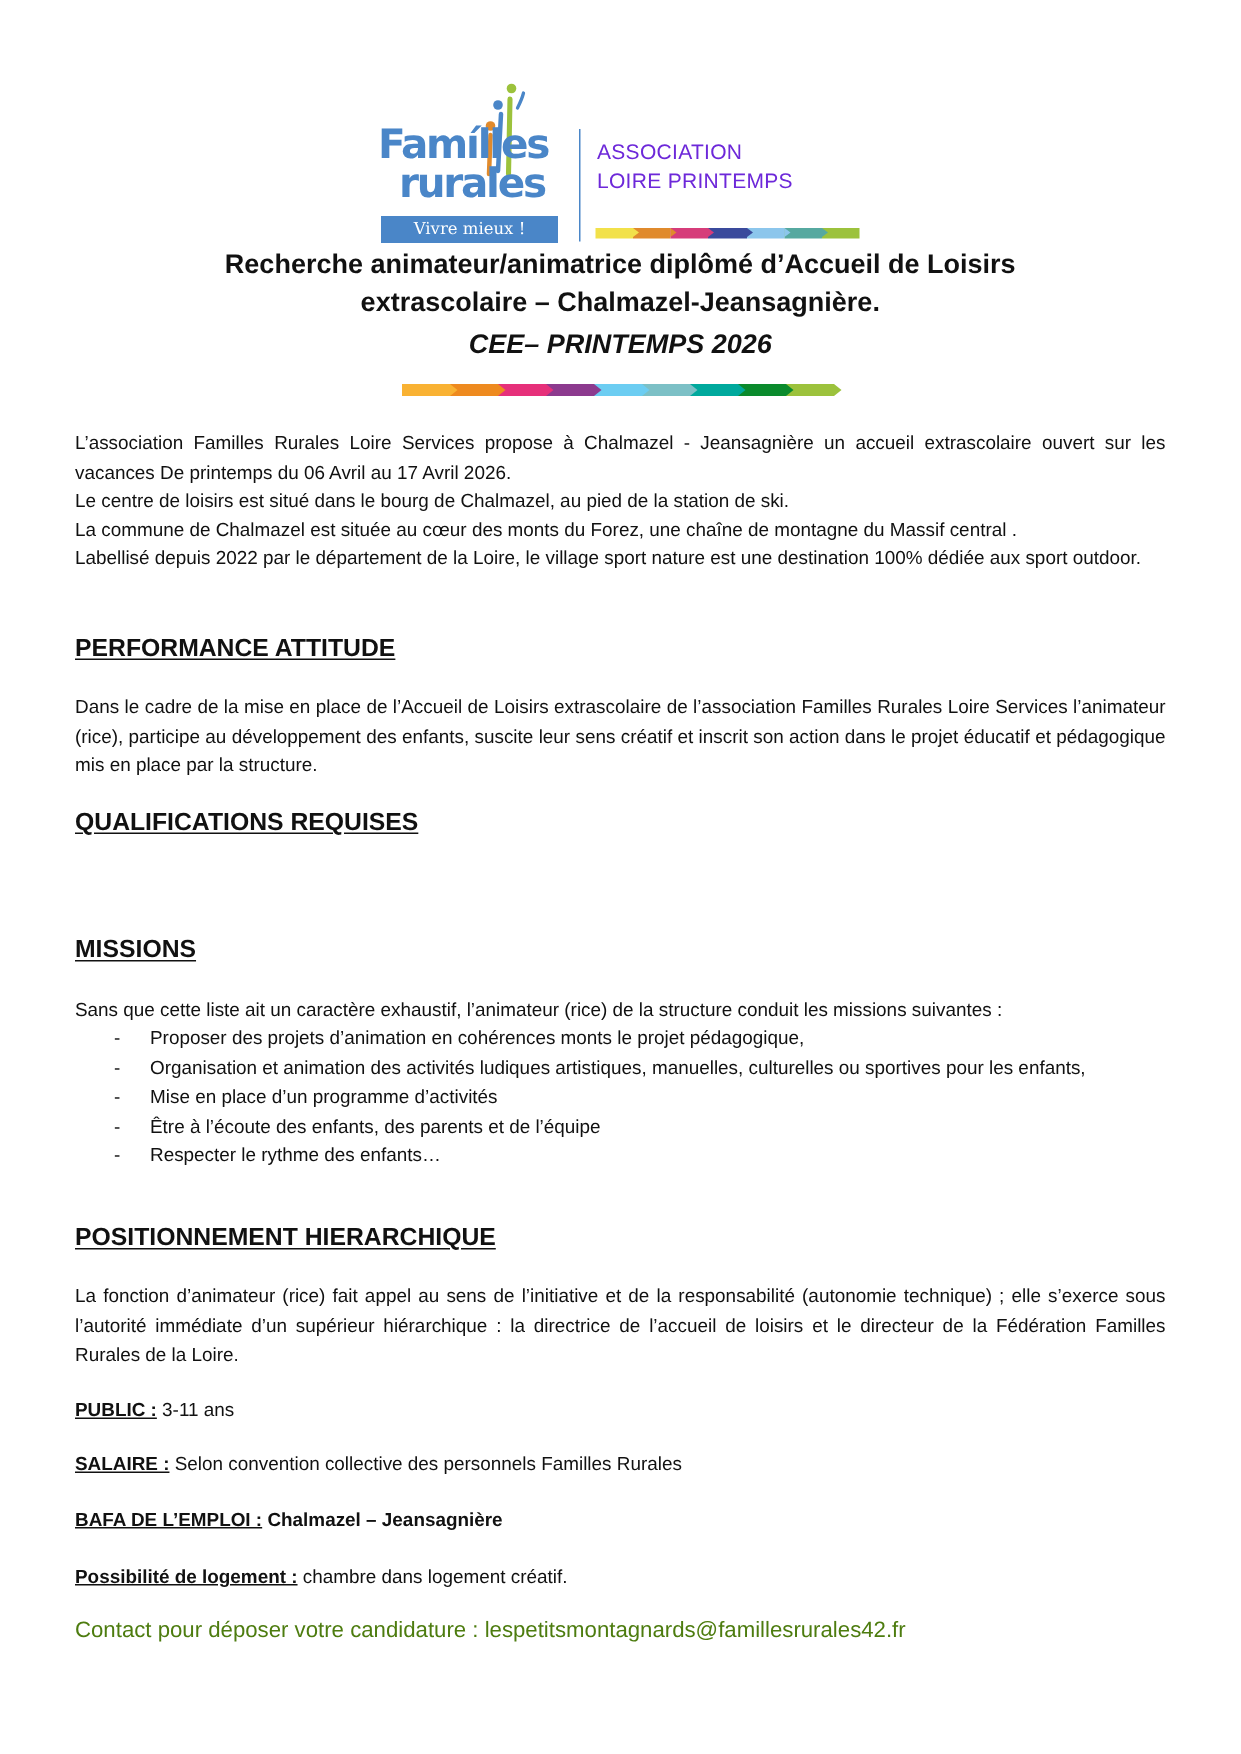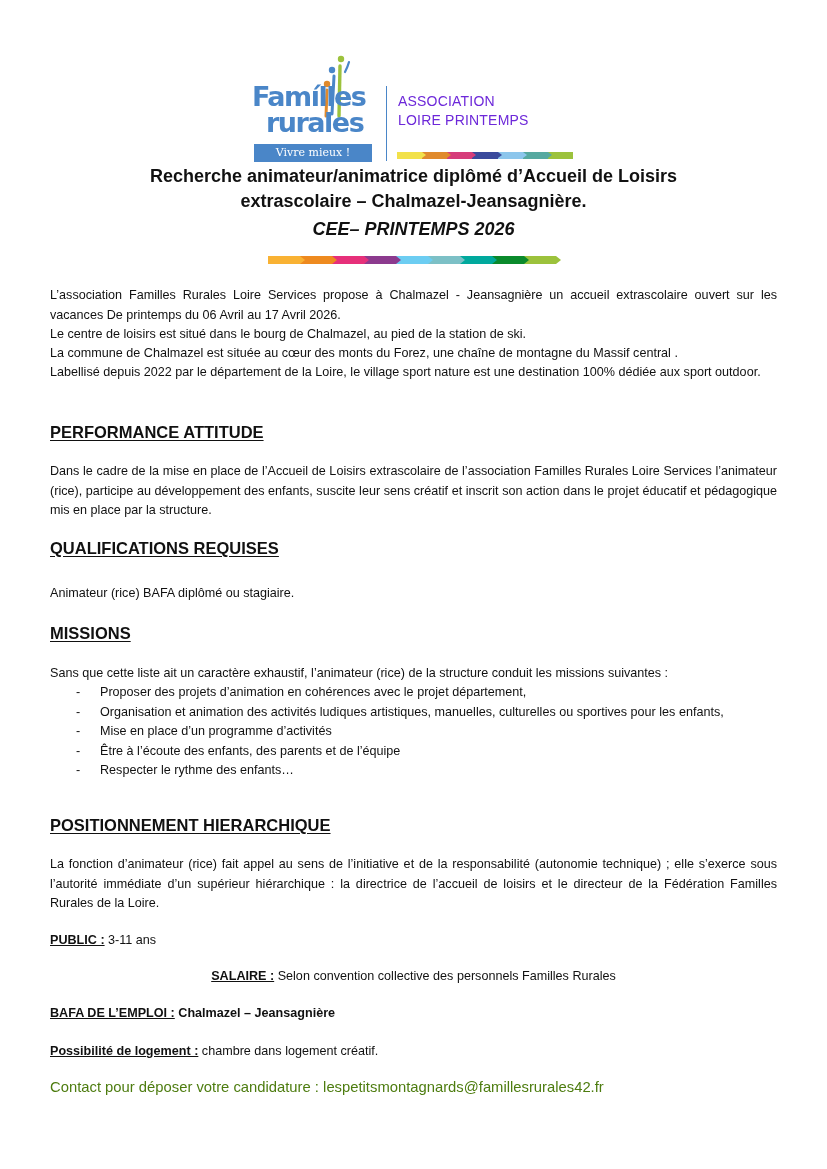--- a/index.html
+++ b/index.html
@@ -106,39 +106,38 @@
 
   <div class="p justify" style="top:286px;">L’association Familles Rurales Loire Services propose à Chalmazel - Jeansagnière un accueil extrascolaire ouvert sur les vacances De printemps du 06 Avril au 17 Avril 2026.</div>
   <div class="p" style="top:344px;">La commune de Chalmazel est située au cœur des monts du Forez, une chaîne de montagne du Massif central .</div>
   <div class="p" style="top:325px;">Le centre de loisirs est situé dans le bourg de Chalmazel, au pied de la station de ski.</div>
   <div class="p" style="top:363px; width:720px;">Labellisé depuis 2022 par le département de la Loire, le village sport nature est une destination 100% dédiée aux sport outdoor.</div>
 
   <div class="h2" style="top:423px;">PERFORMANCE ATTITUDE</div>
   <div class="p justify" style="top:462px;">Dans le cadre de la mise en place de l’Accueil de Loisirs extrascolaire de l’association Familles Rurales Loire Services l’animateur (rice), participe au développement des enfants, suscite leur sens créatif et inscrit son action dans le projet éducatif et pédagogique mis en place par la structure.</div>
 
   <div class="h2" style="top:539px;">QUALIFICATIONS REQUISES</div>
-  <div class="p" style="top:584px;">Animateur (rice) BAFA diplômé ou stagiaire.</div>
 
   <div class="h2" style="top:624px;">MISSIONS</div>
   <div class="p" style="top:664px;">Sans que cette liste ait un caractère exhaustif, l’animateur (rice) de la structure conduit les missions suivantes :</div>
   <ul class="missions">
-    <li><span class="dash">-</span><span>Proposer des projets d’animation en cohérences avec le projet département,</span></li>
+    <li><span class="dash">-</span><span>Proposer des projets d’animation en cohérences monts le projet pédagogique,</span></li>
     <li><span class="dash">-</span><span>Organisation et animation des activités ludiques artistiques, manuelles, culturelles ou sportives pour les enfants,</span></li>
     <li><span class="dash">-</span><span>Mise en place d’un programme d’activités</span></li>
     <li><span class="dash">-</span><span>Être à l’écoute des enfants, des parents et de l’équipe</span></li>
     <li><span class="dash">-</span><span>Respecter le rythme des enfants…</span></li>
   </ul>
 
   <div class="h2" style="top:816px;">POSITIONNEMENT HIERARCHIQUE</div>
   <div class="p justify" style="top:855px;">La fonction d’animateur (rice) fait appel au sens de l’initiative et de la responsabilité (autonomie technique) ; elle s’exerce sous l’autorité immédiate d’un supérieur hiérarchique : la directrice de l’accueil de loisirs et le directeur de la Fédération Familles Rurales de la Loire.</div>
 
   <div class="p" style="top:931px;">
     <span class="lbl">PUBLIC :</span><span> 3-11 ans</span>
   </div>
-  <div class="p" style="top:967px;text-align:center;">
+  <div class="p" style="top:967px;">
     <span class="lbl">SALAIRE :</span><span> Selon convention collective des personnels Familles Rurales</span>
   </div>
   <div class="p" style="top:1004px;">
     <span class="lbl">BAFA DE L’EMPLOI :</span><span class="bold"> Chalmazel – Jeansagnière</span>
   </div>
   <div class="p" style="top:1042px;">
     <span class="lbl">Possibilité de logement :</span><span> chambre dans logement créatif.</span>
   </div>
 
   <div class="contact">

